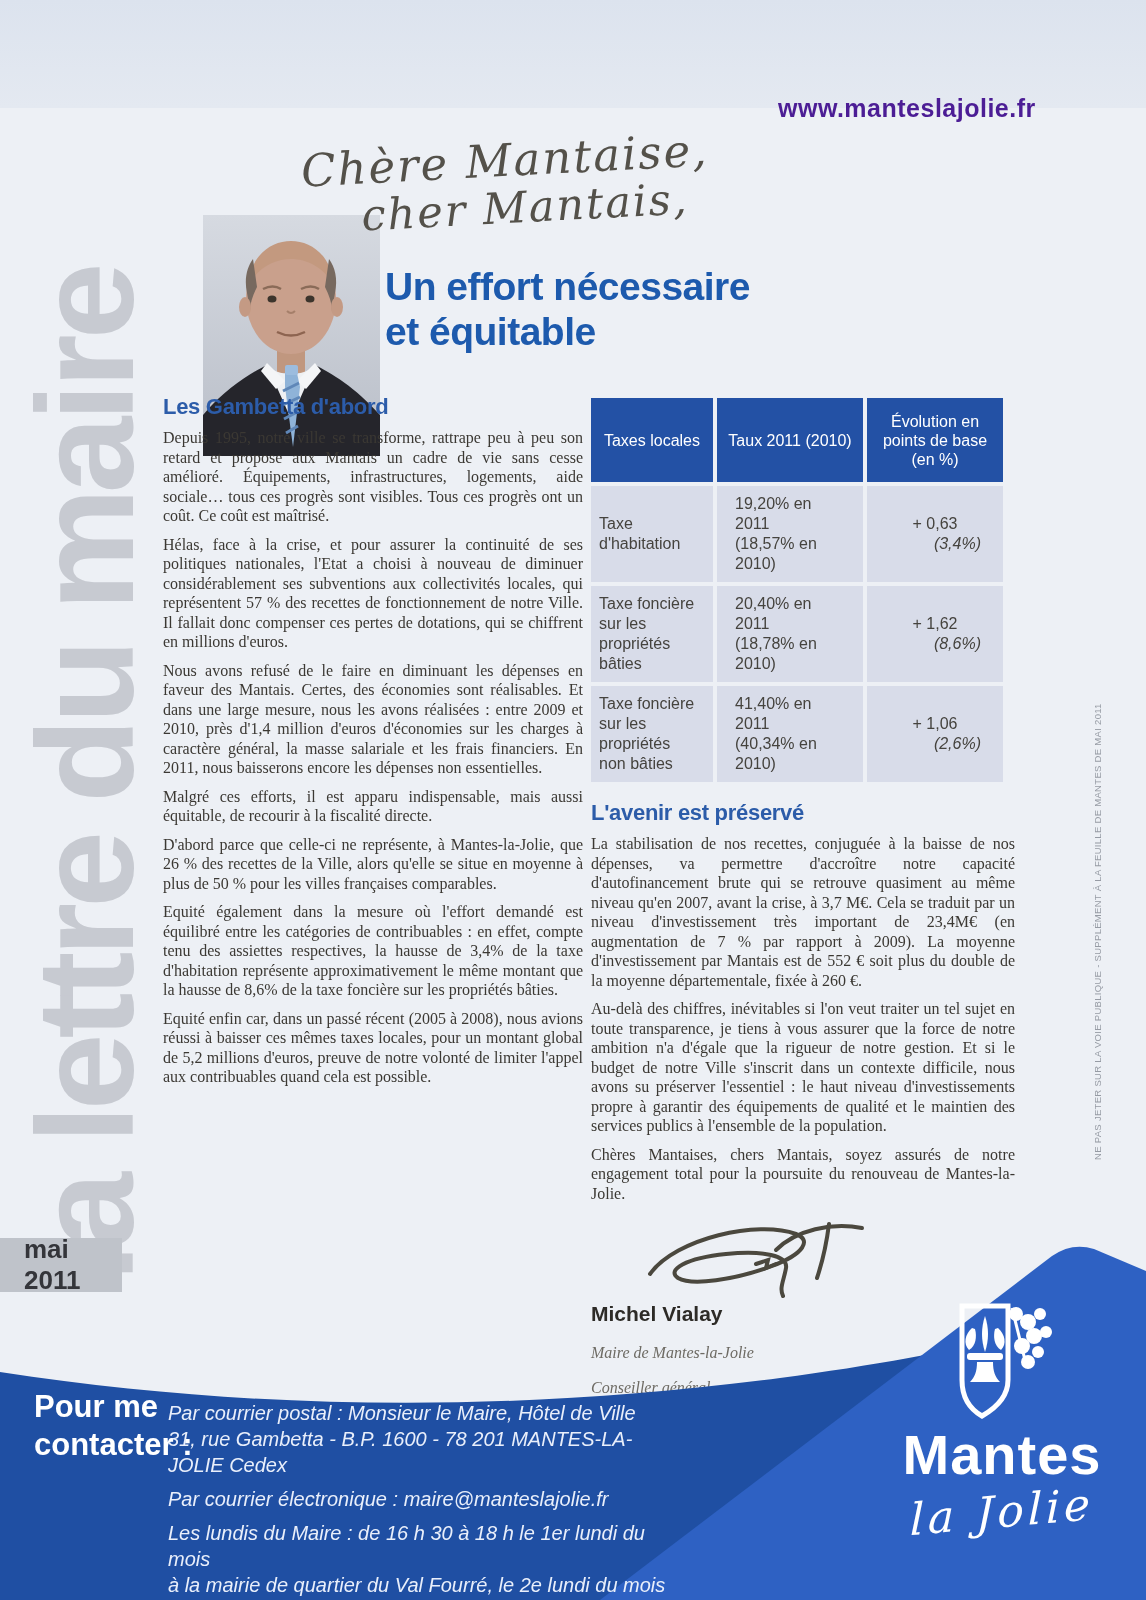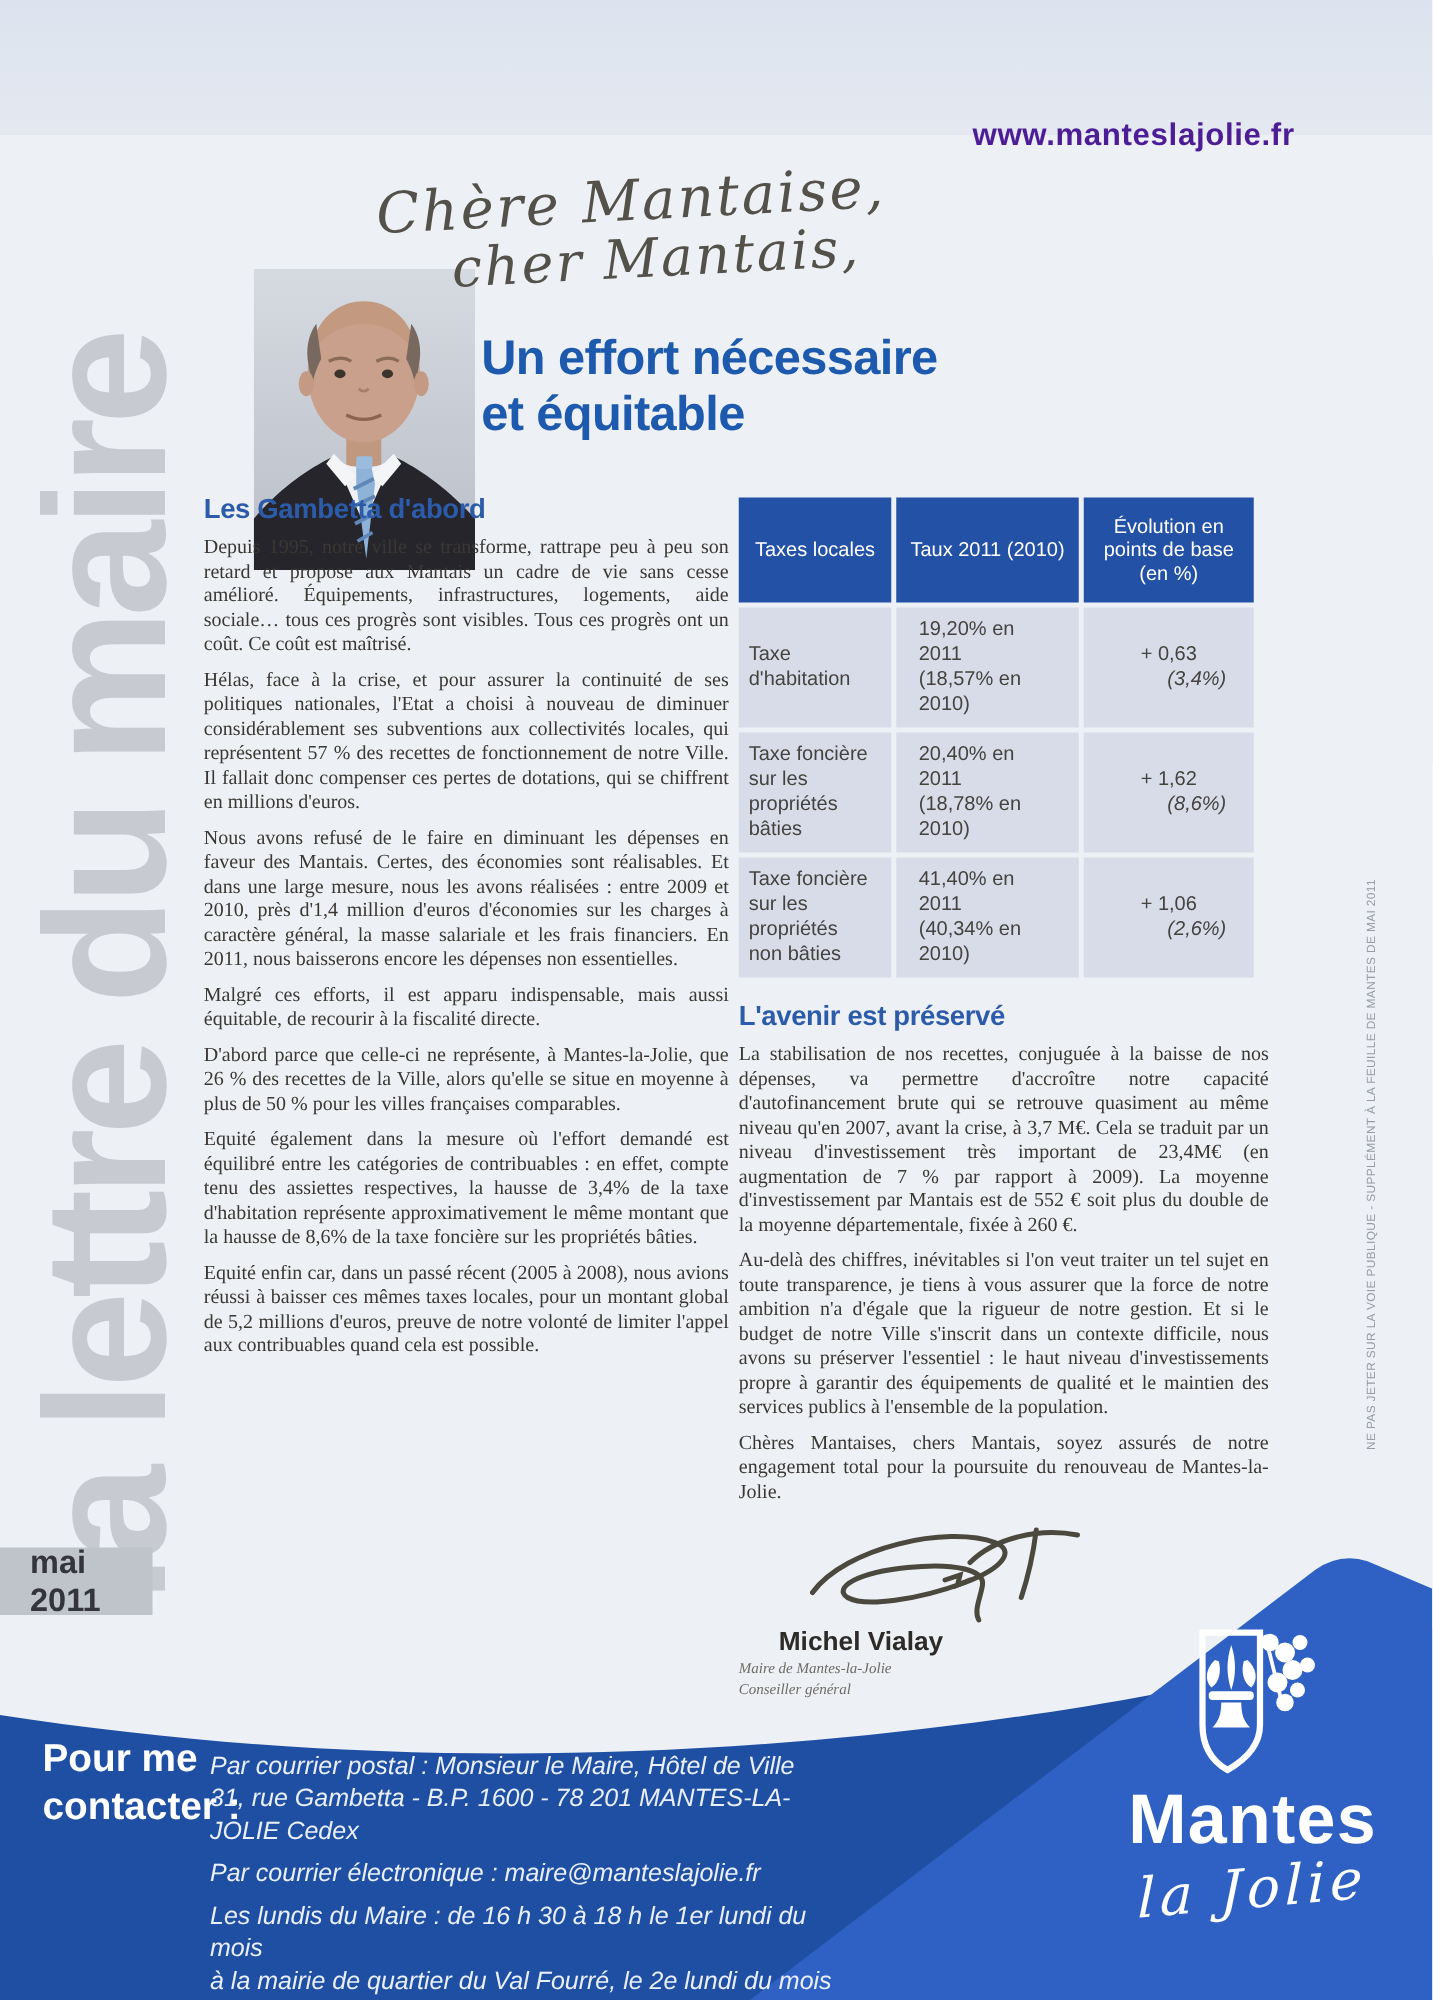--- a/index.html
+++ b/index.html
@@ -43,22 +43,22 @@
       padding:8px 18px;box-sizing:border-box;display:flex;flex-direction:column;justify-content:center;
       text-align:left;}
   .taxtable .c.name{padding-left:8px;}
   .taxtable .c.evo{align-items:stretch;}
   .taxtable .evo .plus{text-align:center;}
   .taxtable .evo .pct{text-align:right;font-style:italic;padding-right:4px;}
   .taxtable .r1{min-height:70px;} .taxtable .r2{min-height:78px;} .taxtable .r3{min-height:78px;}
   
   .sigblock{margin-top:2px;}
   .sig-svg{margin-left:45px;display:block;}
-  .signame{font:bold 21px "Liberation Sans",sans-serif;color:#2d2b27;text-align:left;margin-top:2px;margin-left:32px;}
-  .sigrole{font-style:italic;font-size:12px;line-height:17px;color:#6e6b64;text-align:left;}
+  .signame{font:bold 21px "Liberation Sans",sans-serif;color:#2d2b27;text-align:left;margin-top:2px;}
+  .sigrole{font-style:italic;font-size:16px;line-height:17px;color:#6e6b64;text-align:left;margin-top:18px;}
   
   .sidenote{position:absolute;left:1092px;top:1160px;transform:rotate(-90deg);
             transform-origin:0 0;white-space:nowrap;
             font:9.5px "Liberation Sans",sans-serif;color:#969ba4;letter-spacing:0.3px;z-index:1;}
   
   .footer-svg{position:absolute;left:0;top:1150px;z-index:4;}
   .contact-title{position:absolute;left:34px;top:1388px;z-index:5;
       font:bold 31px/38px "Liberation Sans",sans-serif;color:#fff;}
   .contact-body{position:absolute;left:168px;top:1400px;z-index:5;width:500px;
       font-style:italic;font-size:20px;line-height:26px;color:#e9effb;

